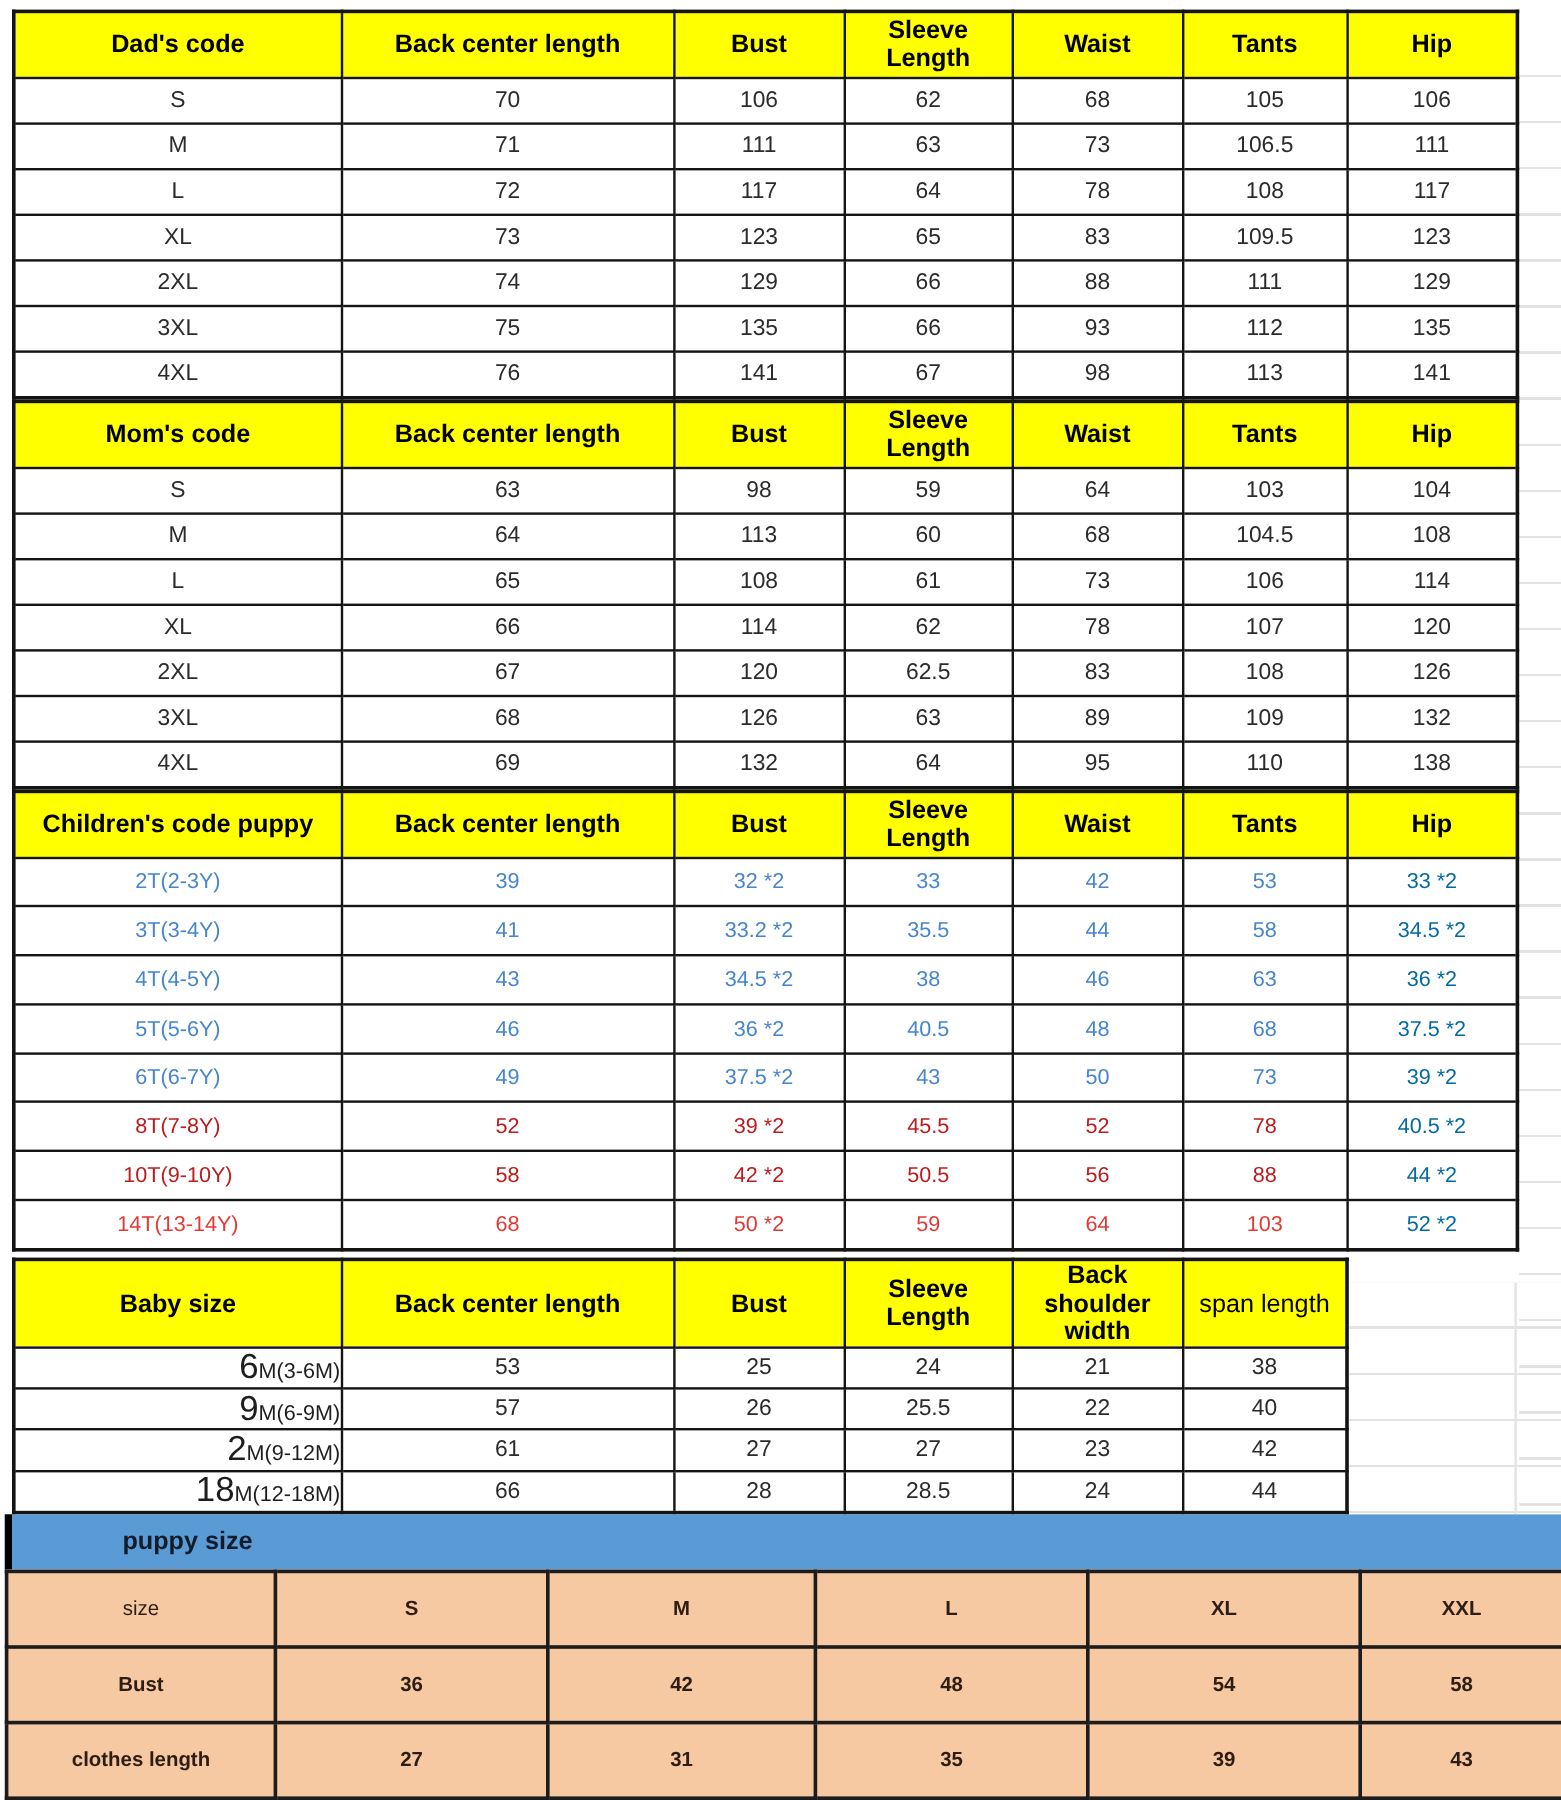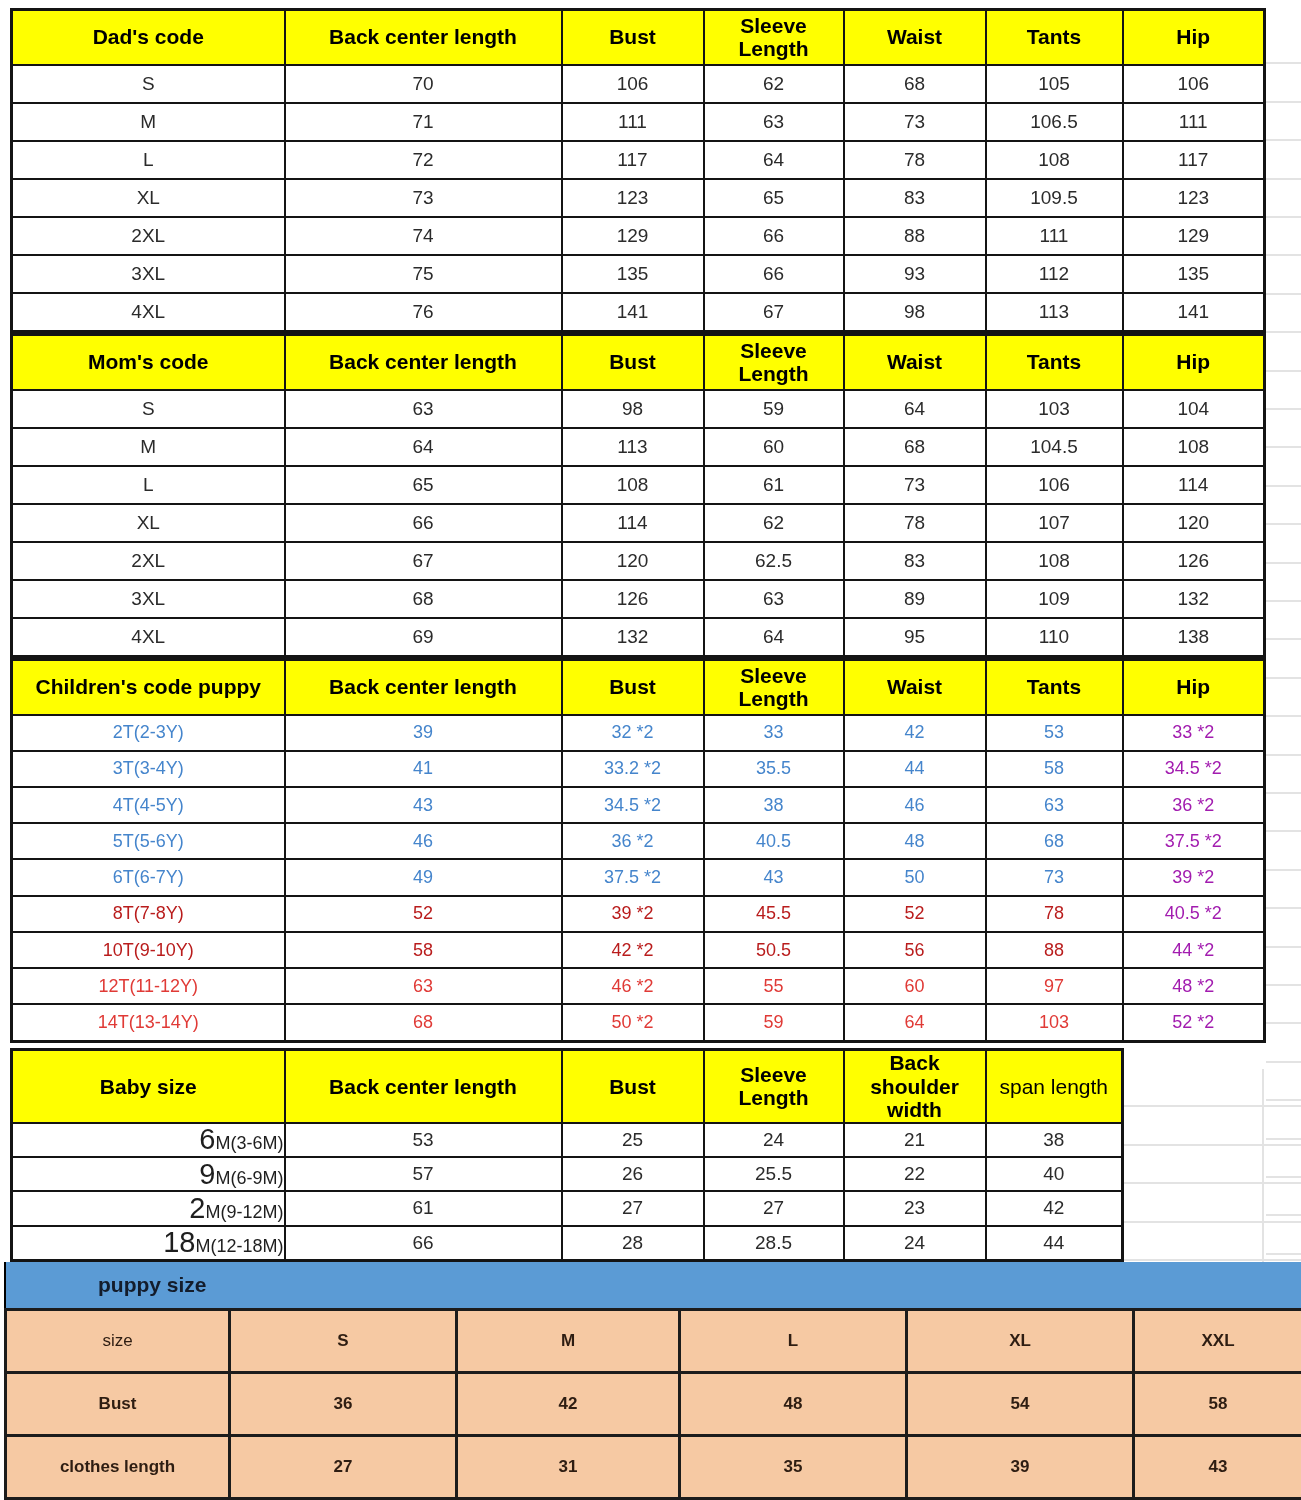--- a/index.html
+++ b/index.html
@@ -52,32 +52,32 @@
   #t-dad      { left:10px; top:8px;    width:1253px; height:325px; }
   #t-mom      { left:10px; top:333px;  width:1253px; height:325px; }
   #t-children { left:10px; top:658px;  width:1253px; height:385px; }
   #t-baby     { left:10px; top:1048px; width:1111px; height:214px; }
   #t-baby th:last-child { font-weight: 400; }
 
   #t-children td { font-size: 18px; }
   .c-blue  { color:#4585cc; }
   .c-navy  { color:#b91c1c; }
   .c-red   { color:#e03a36; }
-  .c-black { color:#a21caf;margin-left:16px; }
+  .c-black { color:#0369a1;margin-left:16px; }
 
   #t-baby td.baby-label { text-align:right; padding-left:5px; color:#1e1e1e; }
   .lbl-big  { font-size:29px; line-height:1; }
   .lbl-rest { font-size:18px; }
 
   .band {
     position:absolute;
     left:4px; top:1262px; width:1297px; height:46px;
     background:#5b9bd5;
     display:flex; align-items:center;
-    border-left:2px solid #000000;
+    border-left:6px solid #000000;
     text-align:center;
   }
   .band span {
     margin-left:92px;
     font-size:21px;
     font-weight:600;
     color:#131c2b;
   }
 
   #t-puppy {
@@ -356,29 +356,20 @@
           <td class="c-black">40.5 *2</td>
         </tr>
         <tr>
           <td class="c-navy">10T(9-10Y)</td>
           <td class="c-navy">58</td>
           <td class="c-navy">42 *2</td>
           <td class="c-navy">50.5</td>
           <td class="c-navy">56</td>
           <td class="c-navy">88</td>
           <td class="c-black">44 *2</td>
-        </tr>
-        <tr>
-          <td class="c-red">12T(11-12Y)</td>
-          <td class="c-red">63</td>
-          <td class="c-red">46 *2</td>
-          <td class="c-red">55</td>
-          <td class="c-red">60</td>
-          <td class="c-red">97</td>
-          <td class="c-black">48 *2</td>
         </tr>
         <tr>
           <td class="c-red">14T(13-14Y)</td>
           <td class="c-red">68</td>
           <td class="c-red">50 *2</td>
           <td class="c-red">59</td>
           <td class="c-red">64</td>
           <td class="c-red">103</td>
           <td class="c-black">52 *2</td>
         </tr>

